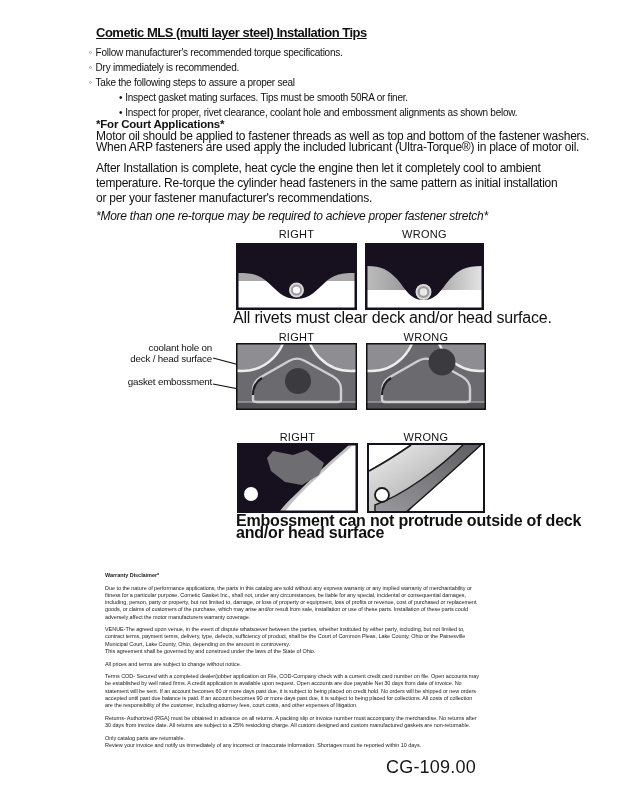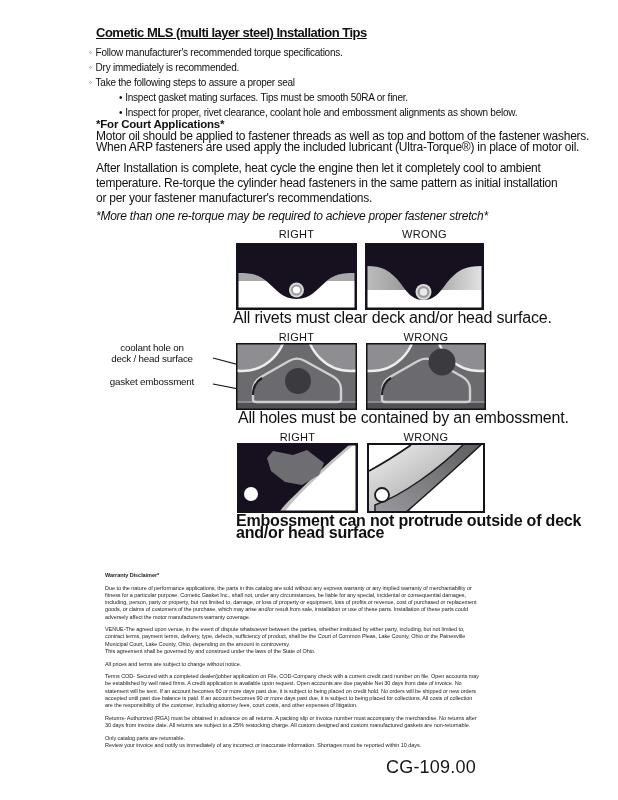--- a/index.html
+++ b/index.html
@@ -37,21 +37,21 @@
   #fig-r2a{left:236px;top:343px;}
   #fig-r2b{left:366px;top:343px;}
   #fig-r3a{left:237px;top:443px;}
   #fig-r3b{left:367px;top:443px;}
 
   .caption{font-size:16px;letter-spacing:-0.2px;line-height:11.5px;}
   #cap1{left:233px;top:312px;}
   #cap2{left:238px;top:412px;}
   #cap3{left:236px;top:515px;font-weight:bold;}
 
-  .sidelabel{font-size:9.8px;line-height:10.6px;text-align:center;letter-spacing:-0.2px;}
+  .sidelabel{font-size:9.8px;line-height:10.6px;text-align:right;letter-spacing:-0.2px;}
   #lbl-coolant{left:92px;top:343px;width:120px;}
   #lbl-emboss{left:92px;top:377px;width:120px;}
   #pointers{left:212px;top:348px;}
 
   #disclaimer{left:105px;top:572px;width:424px;font-size:5.5px;line-height:7.2px;
               letter-spacing:-0.05px;color:#1c1c1c;}
   #disclaimer .dh{font-weight:bold;margin:0 0 5.5px 0;}
   #disclaimer p{margin:0 0 5.5px 0;}
 
   #footer-code{left:386px;top:757px;font-size:18px;letter-spacing:0.2px;color:#161616;}
@@ -156,21 +156,20 @@
     <circle cx="5" cy="-16" r="44" fill="#8e8e92" stroke="#ededed" stroke-width="2.5"></circle>
     <circle cx="114" cy="-16" r="44" fill="#8e8e92" stroke="#ededed" stroke-width="2.5"></circle>
     <rect x="0" y="59" width="120" height="8" fill="#515155"></rect>
     <line x1="0" y1="59" x2="120" y2="59" stroke="#9c9ca0" stroke-width="1.5"></line>
     <path d="M16,57 L16,48 C16,42 18,37.5 24,34 L52,18 C57,15 63,15 68,18 L96,33.5 C102,37 104,41 104,46 L104,57 C104,58.5 102.5,59 100,59 L20,59 C17.5,59 16,58.5 16,57 Z" fill="none" stroke="#cfcfcf" stroke-width="2.4"></path>
     <path d="M16,52 C16,44 19,38.5 25,35" fill="none" stroke="#1e1e22" stroke-width="2.2"></path>
     <circle cx="76" cy="19" r="13.5" fill="#3a3a3f"></circle>
     <rect x="0.75" y="0.75" width="118.5" height="65.5" fill="none" stroke="#111111" stroke-width="1.5"></rect>
   </svg>
 
-  <div id="cap2" class="abs caption">All holes must be contained by an embossment.</div>
 
   <div id="r3-right" class="abs dlabel">RIGHT</div>
   <div id="r3-wrong" class="abs dlabel">WRONG</div>
 
   <svg id="fig-r3a" class="abs fig" width="121" height="70" viewBox="0 0 121 70">
     <rect width="121" height="70" fill="#ffffff"></rect>
     <path d="M113,1 C99,13 81,29 67,43 C56,54 49,61 44,69" fill="none" stroke="#c3c3c3" stroke-width="6"></path>
     <path d="M2,2 H112 C98,14 80,30 66,44 C56,54 48,61 43,68 H2 Z" fill="#17101f"></path>
     <path d="M36,8 L56,12 L70,7 L87,20 L82,32 L65,42 L48,39 L34,28 L30,15 Z" fill="#6e6e72"></path>
     <circle cx="14" cy="51" r="7" fill="#ffffff"></circle>

